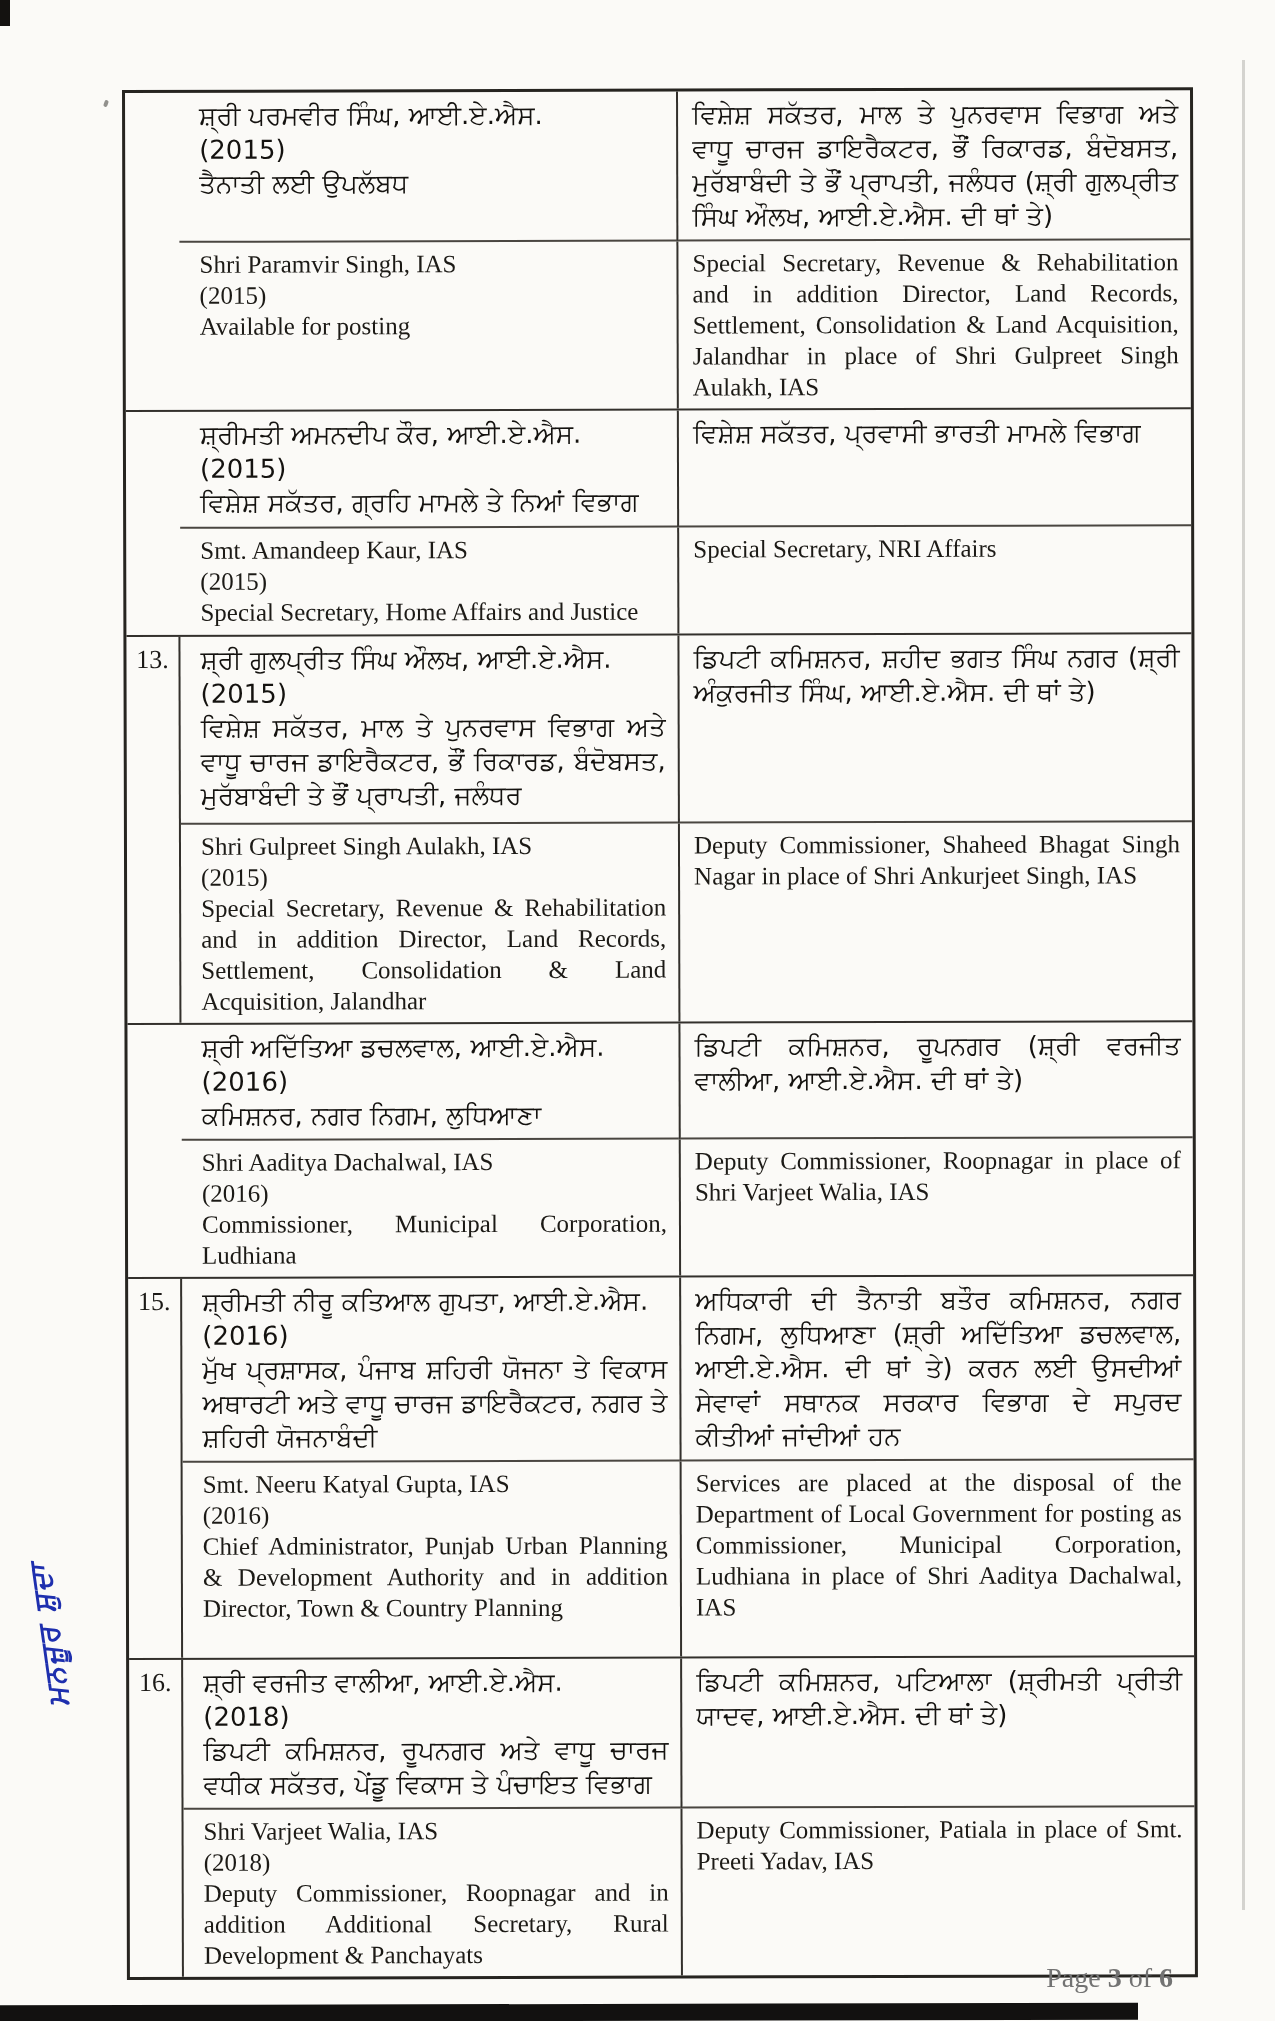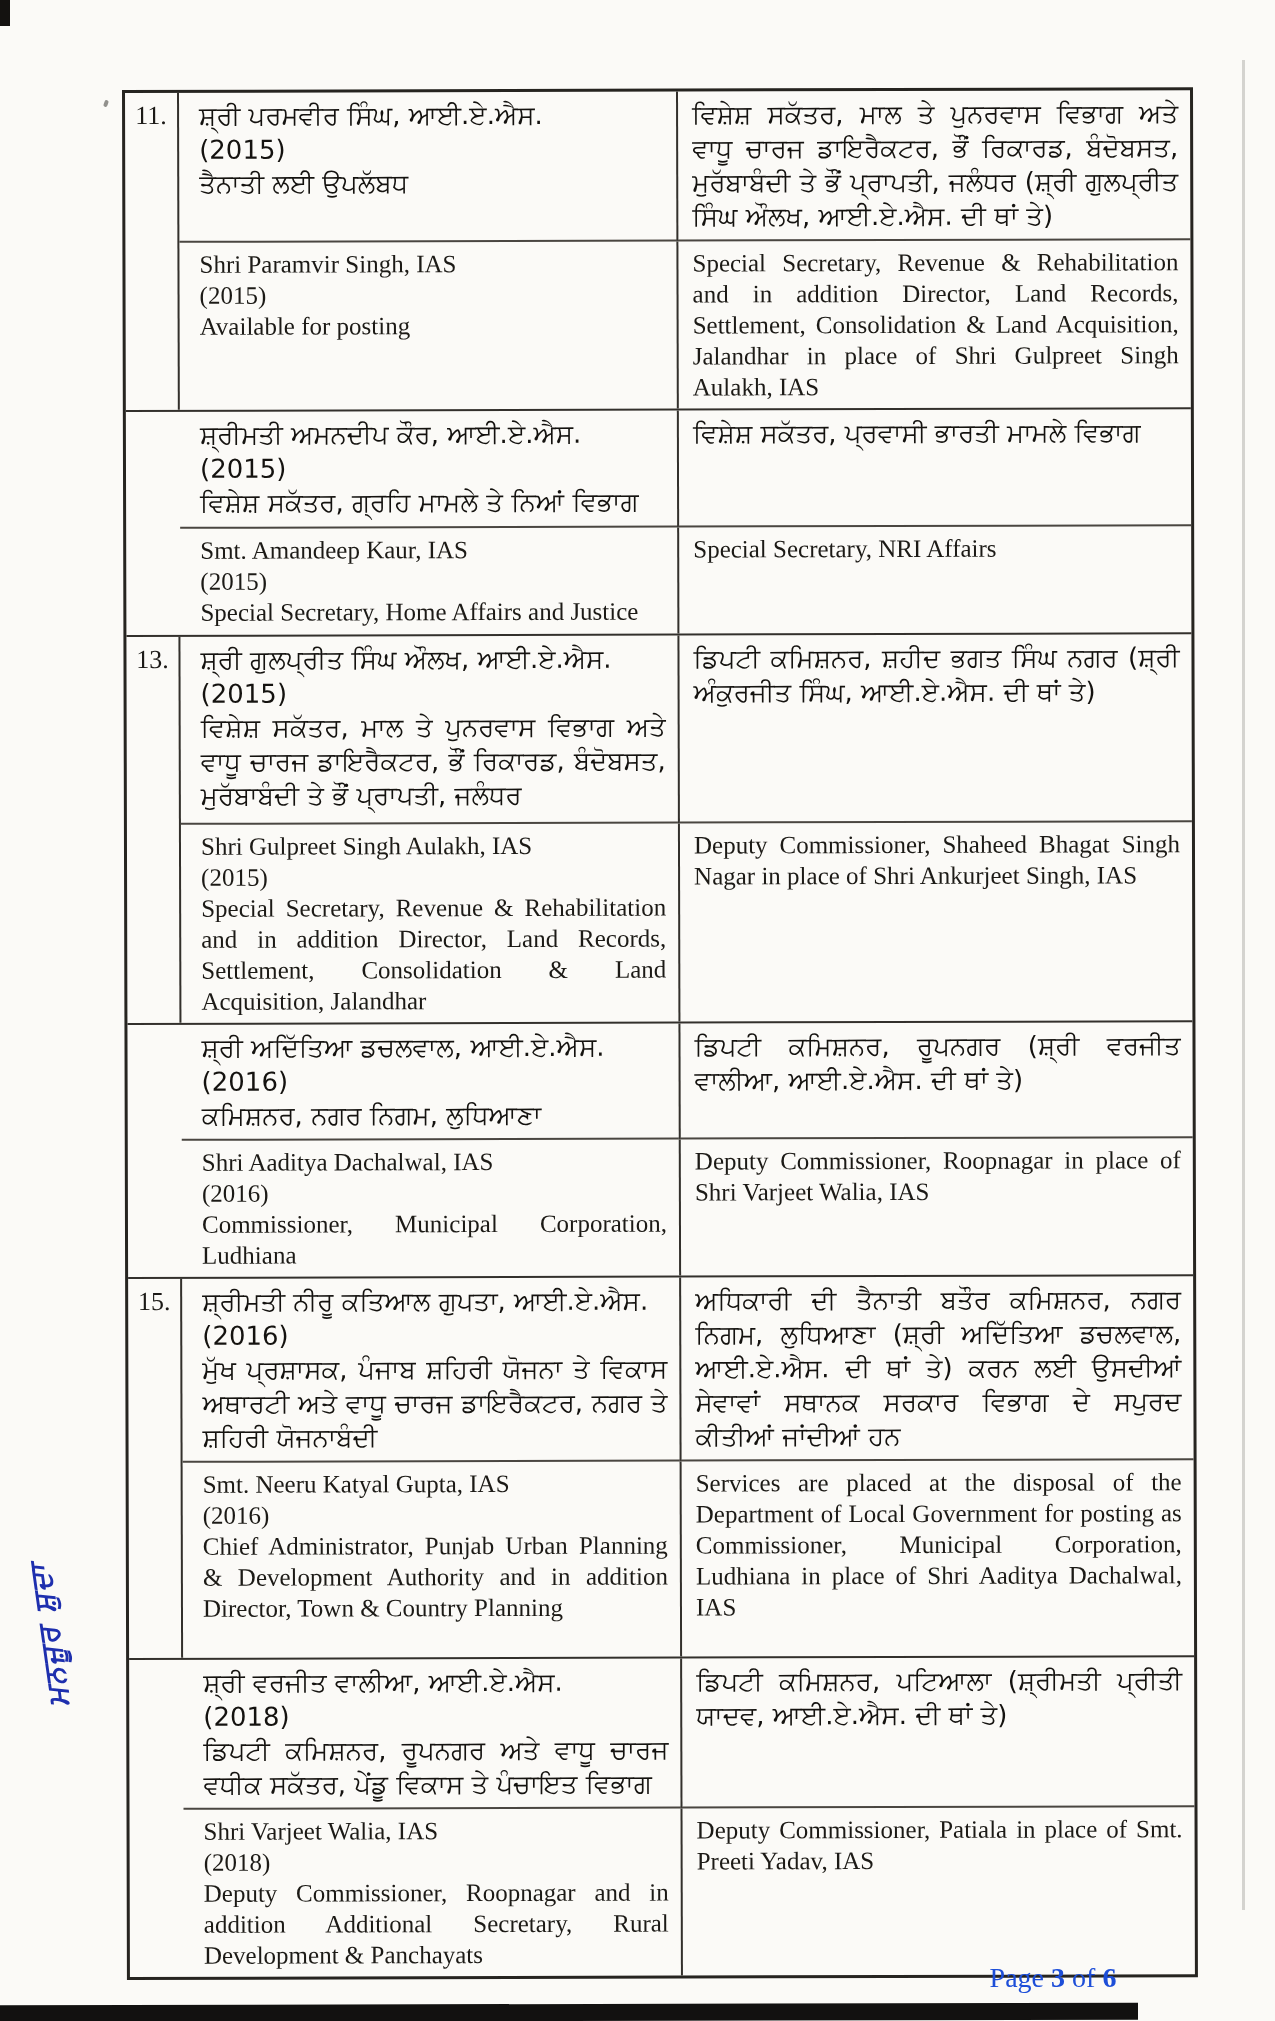--- a/index.html
+++ b/index.html
@@ -50,36 +50,35 @@
 
   
   .margin-note{
     position:absolute; left:26px; top:1478px; height:230px;
     writing-mode:vertical-rl; transform:rotate(172deg);
     font-family:"DejaVu Sans", sans-serif; font-style:italic; font-weight:bold;
     font-size:29px; letter-spacing:2px; color:#1e2fae;
   }
   .footer{
     position:absolute; left:933px; top:1962px; width:240px;
-    text-align:center; font-size:28px; font-family:"Liberation Serif", serif; color:#1d4ed8;
+    text-align:right; font-size:28px; font-family:"Liberation Serif", serif; color:#737373;
   }
   .footer b{font-weight:bold;}
 </style>
 </head>
 <body>
 
 <div class="page">
   <div class="corner-mark"></div>
   <div class="speck1"></div>
   <div class="speck2"></div>
 
   <div class="ttable">
 
     <div class="entry e0">
-      <div class="cell sr">11.</div>
       <div class="cell c2 pa sub-pa">
         <span class="ln">ਸ਼੍ਰੀ ਪਰਮਵੀਰ ਸਿੰਘ, ਆਈ.ਏ.ਐਸ.</span>
         <span class="ln">(2015)</span>
         <span class="ln just">ਤੈਨਾਤੀ ਲਈ ਉਪਲੱਬਧ</span>
       </div>
       <div class="cell c3 pa sub-pa">
         <span class="ln just">ਵਿਸ਼ੇਸ਼ ਸਕੱਤਰ, ਮਾਲ ਤੇ ਪੁਨਰਵਾਸ ਵਿਭਾਗ ਅਤੇ ਵਾਧੂ ਚਾਰਜ ਡਾਇਰੈਕਟਰ, ਭੌਂ ਰਿਕਾਰਡ, ਬੰਦੋਬਸਤ, ਮੁਰੱਬਾਬੰਦੀ ਤੇ ਭੌਂ ਪ੍ਰਾਪਤੀ, ਜਲੰਧਰ (ਸ਼੍ਰੀ ਗੁਲਪ੍ਰੀਤ ਸਿੰਘ ਔਲਖ, ਆਈ.ਏ.ਐਸ. ਦੀ ਥਾਂ ਤੇ)</span>
       </div>
       <div class="cell c2 en sub-en">
         <span class="ln">Shri Paramvir Singh, IAS</span>
@@ -163,20 +162,21 @@
         <span class="ln">Smt. Neeru Katyal Gupta, IAS</span>
         <span class="ln">(2016)</span>
         <span class="ln just">Chief Administrator, Punjab Urban Planning &amp; Development Authority and in addition Director, Town &amp; Country Planning</span>
       </div>
       <div class="cell c3 en sub-en">
         <span class="ln just">Services are placed at the disposal of the Department of Local Government for posting as Commissioner, Municipal Corporation, Ludhiana in place of Shri Aaditya Dachalwal, IAS</span>
       </div>
     </div>
 
     <div class="entry e5">
+      <div class="cell sr">16.</div>
       <div class="cell c2 pa sub-pa">
         <span class="ln">ਸ਼੍ਰੀ ਵਰਜੀਤ ਵਾਲੀਆ, ਆਈ.ਏ.ਐਸ.</span>
         <span class="ln">(2018)</span>
         <span class="ln just">ਡਿਪਟੀ ਕਮਿਸ਼ਨਰ, ਰੂਪਨਗਰ ਅਤੇ ਵਾਧੂ ਚਾਰਜ ਵਧੀਕ ਸਕੱਤਰ, ਪੇਂਡੂ ਵਿਕਾਸ ਤੇ ਪੰਚਾਇਤ ਵਿਭਾਗ</span>
       </div>
       <div class="cell c3 pa sub-pa">
         <span class="ln just">ਡਿਪਟੀ ਕਮਿਸ਼ਨਰ, ਪਟਿਆਲਾ (ਸ਼੍ਰੀਮਤੀ ਪ੍ਰੀਤੀ ਯਾਦਵ, ਆਈ.ਏ.ਐਸ. ਦੀ ਥਾਂ ਤੇ)</span>
       </div>
       <div class="cell c2 en sub-en">
         <span class="ln">Shri Varjeet Walia, IAS</span>

